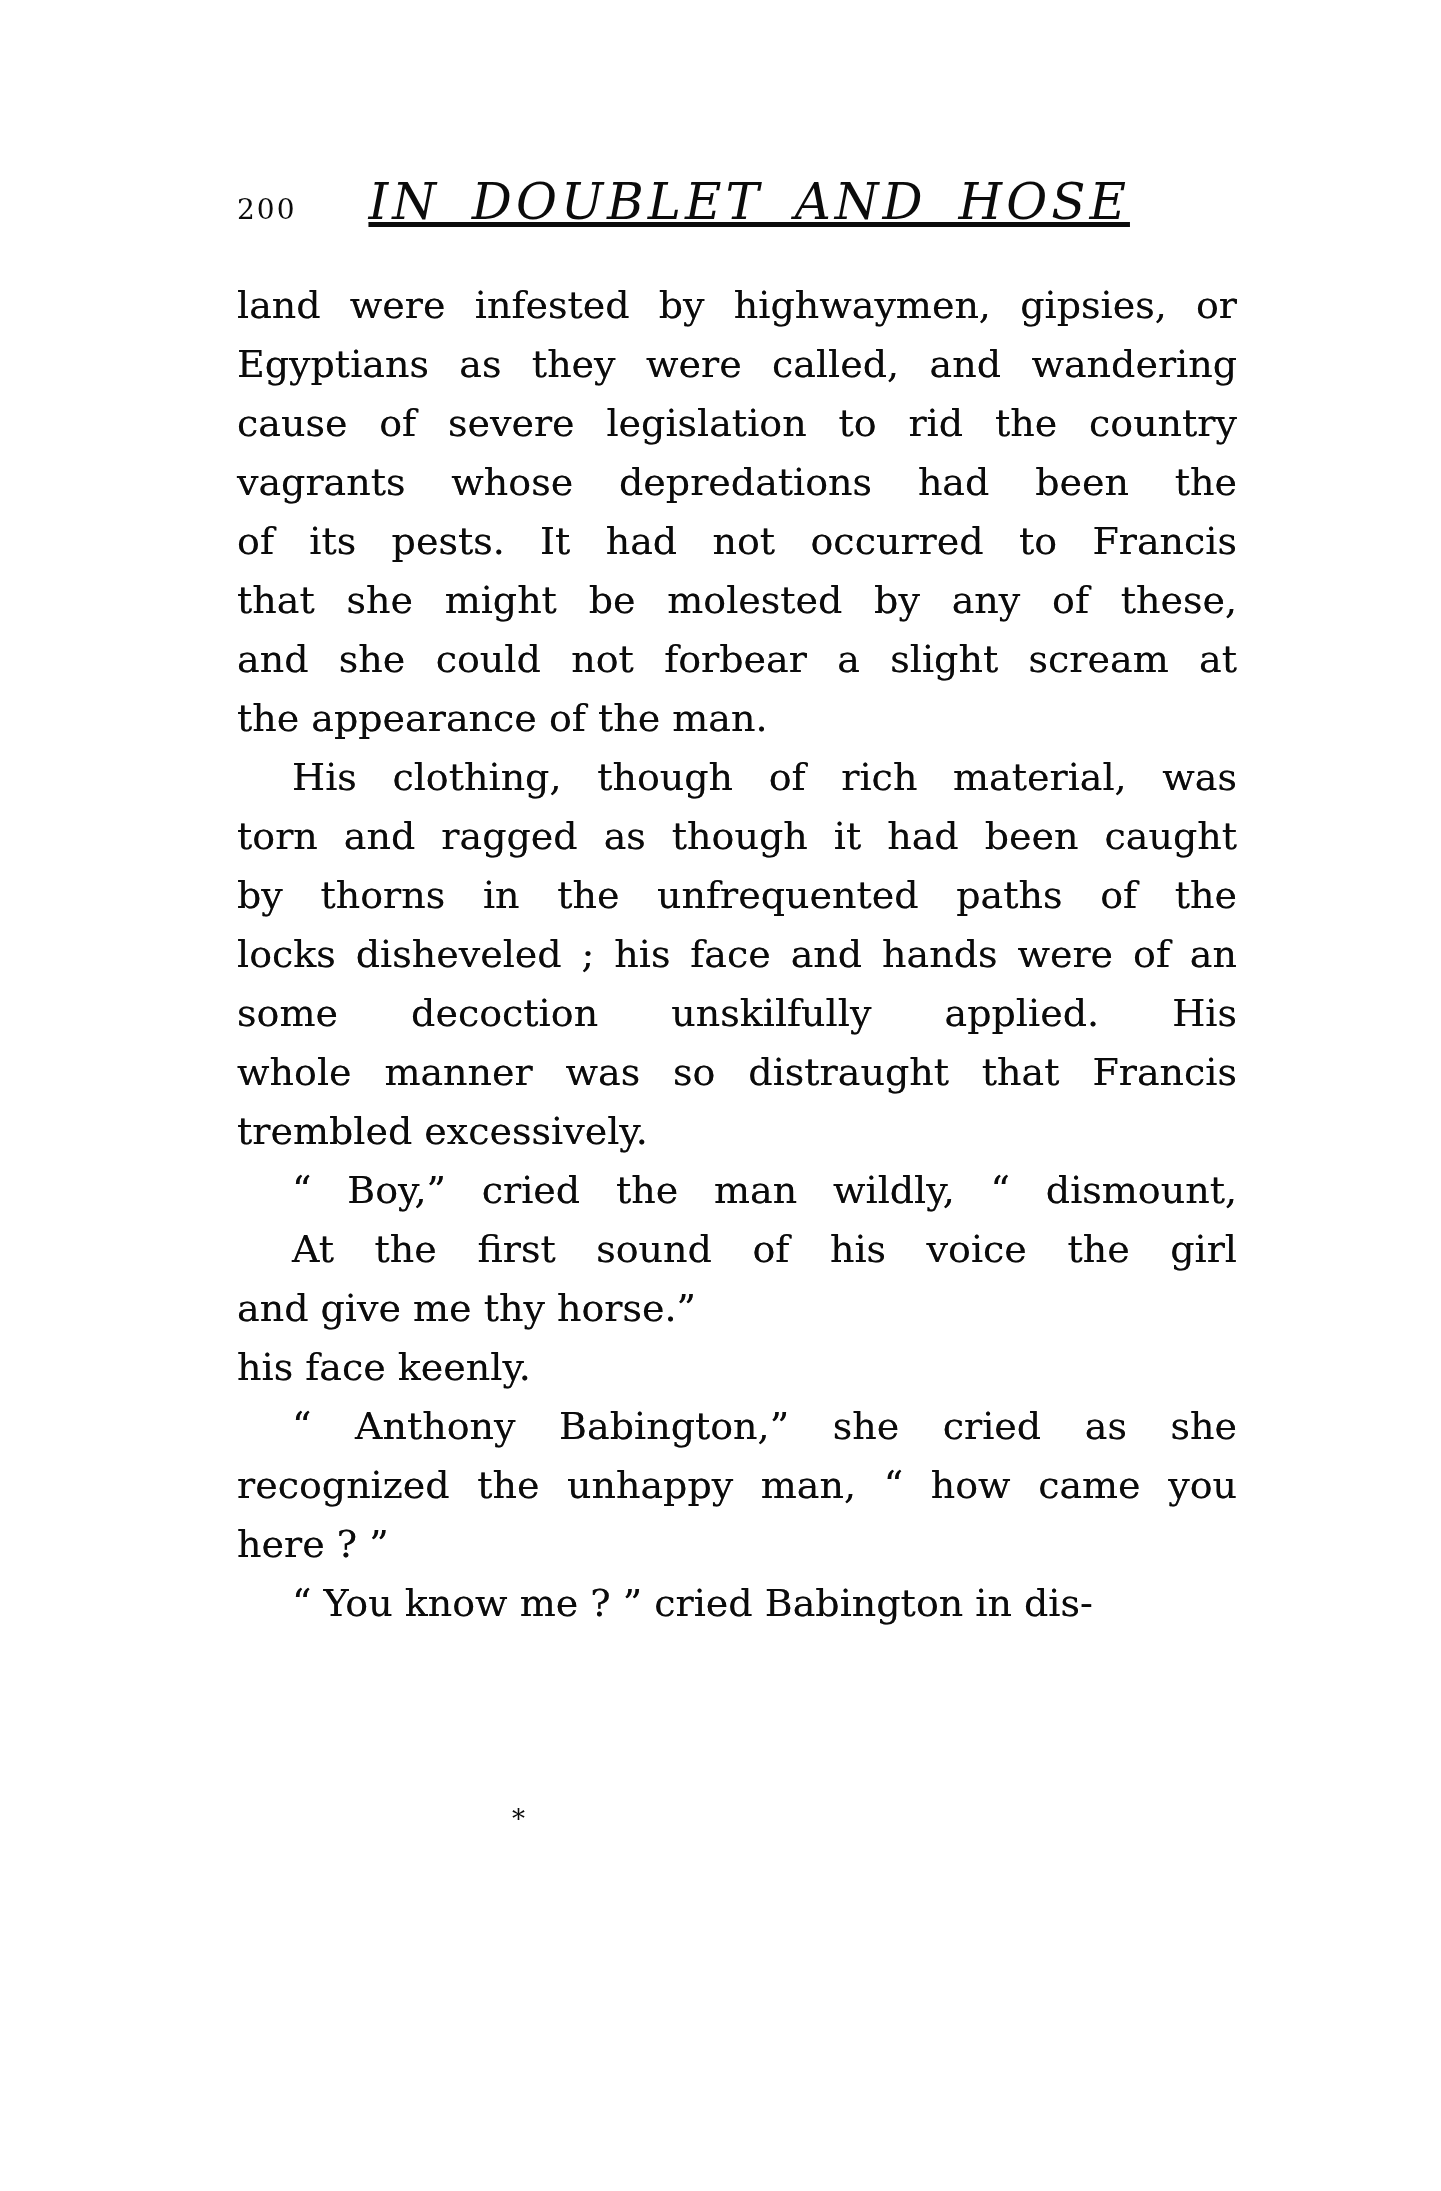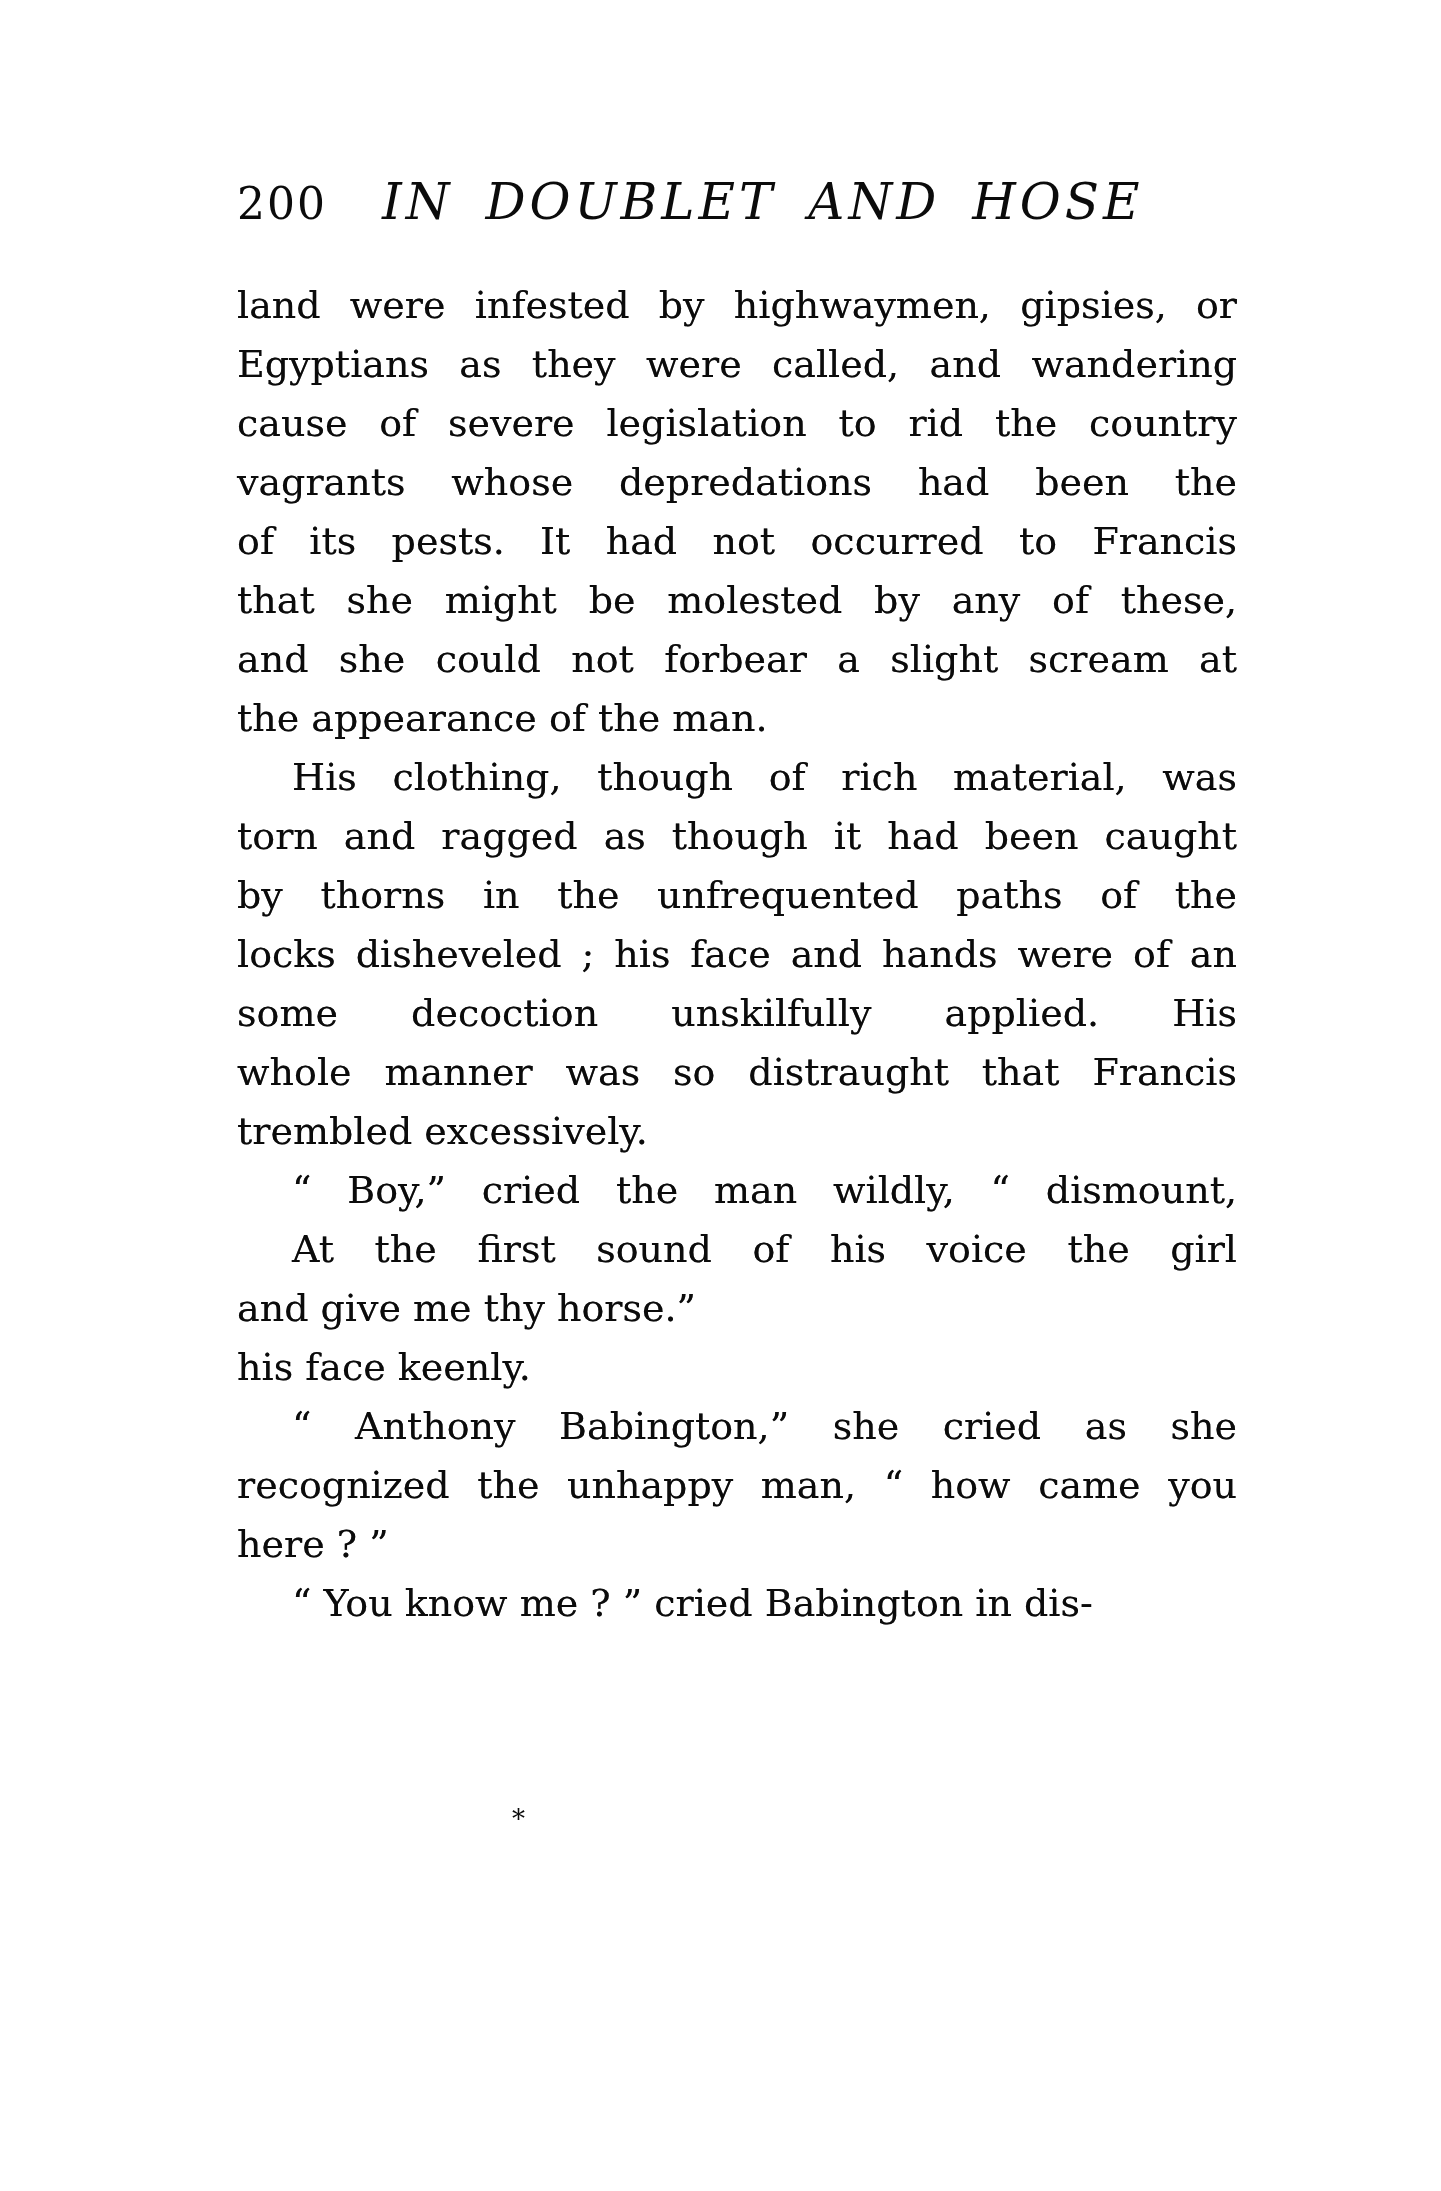--- a/index.html
+++ b/index.html
@@ -18,35 +18,36 @@
   }
   
   .running-head {
     position: absolute;
     left: 237px;
     top: 176px;
     white-space: nowrap;
   }
   .page-number {
     display: inline-block;
-    font-size: 44px;
+    font-size: 28px;
     line-height: 52px;
     letter-spacing: 2px;
     vertical-align: baseline;
     text-align: center;
   }
   .head-title {
     display: inline-block;
-    margin-left: 55px;
+    margin-left: 72px;
     font-size: 50px;
     line-height: 52px;
     font-style: italic;
     letter-spacing: 4px;
     word-spacing: 12px;
     vertical-align: baseline;
+    text-decoration: underline;
   }
   
   .body-text {
     position: absolute;
     left: 237px;
     top: 276px;
     width: 1000px;
   }
   .line {
     height: 59px;

